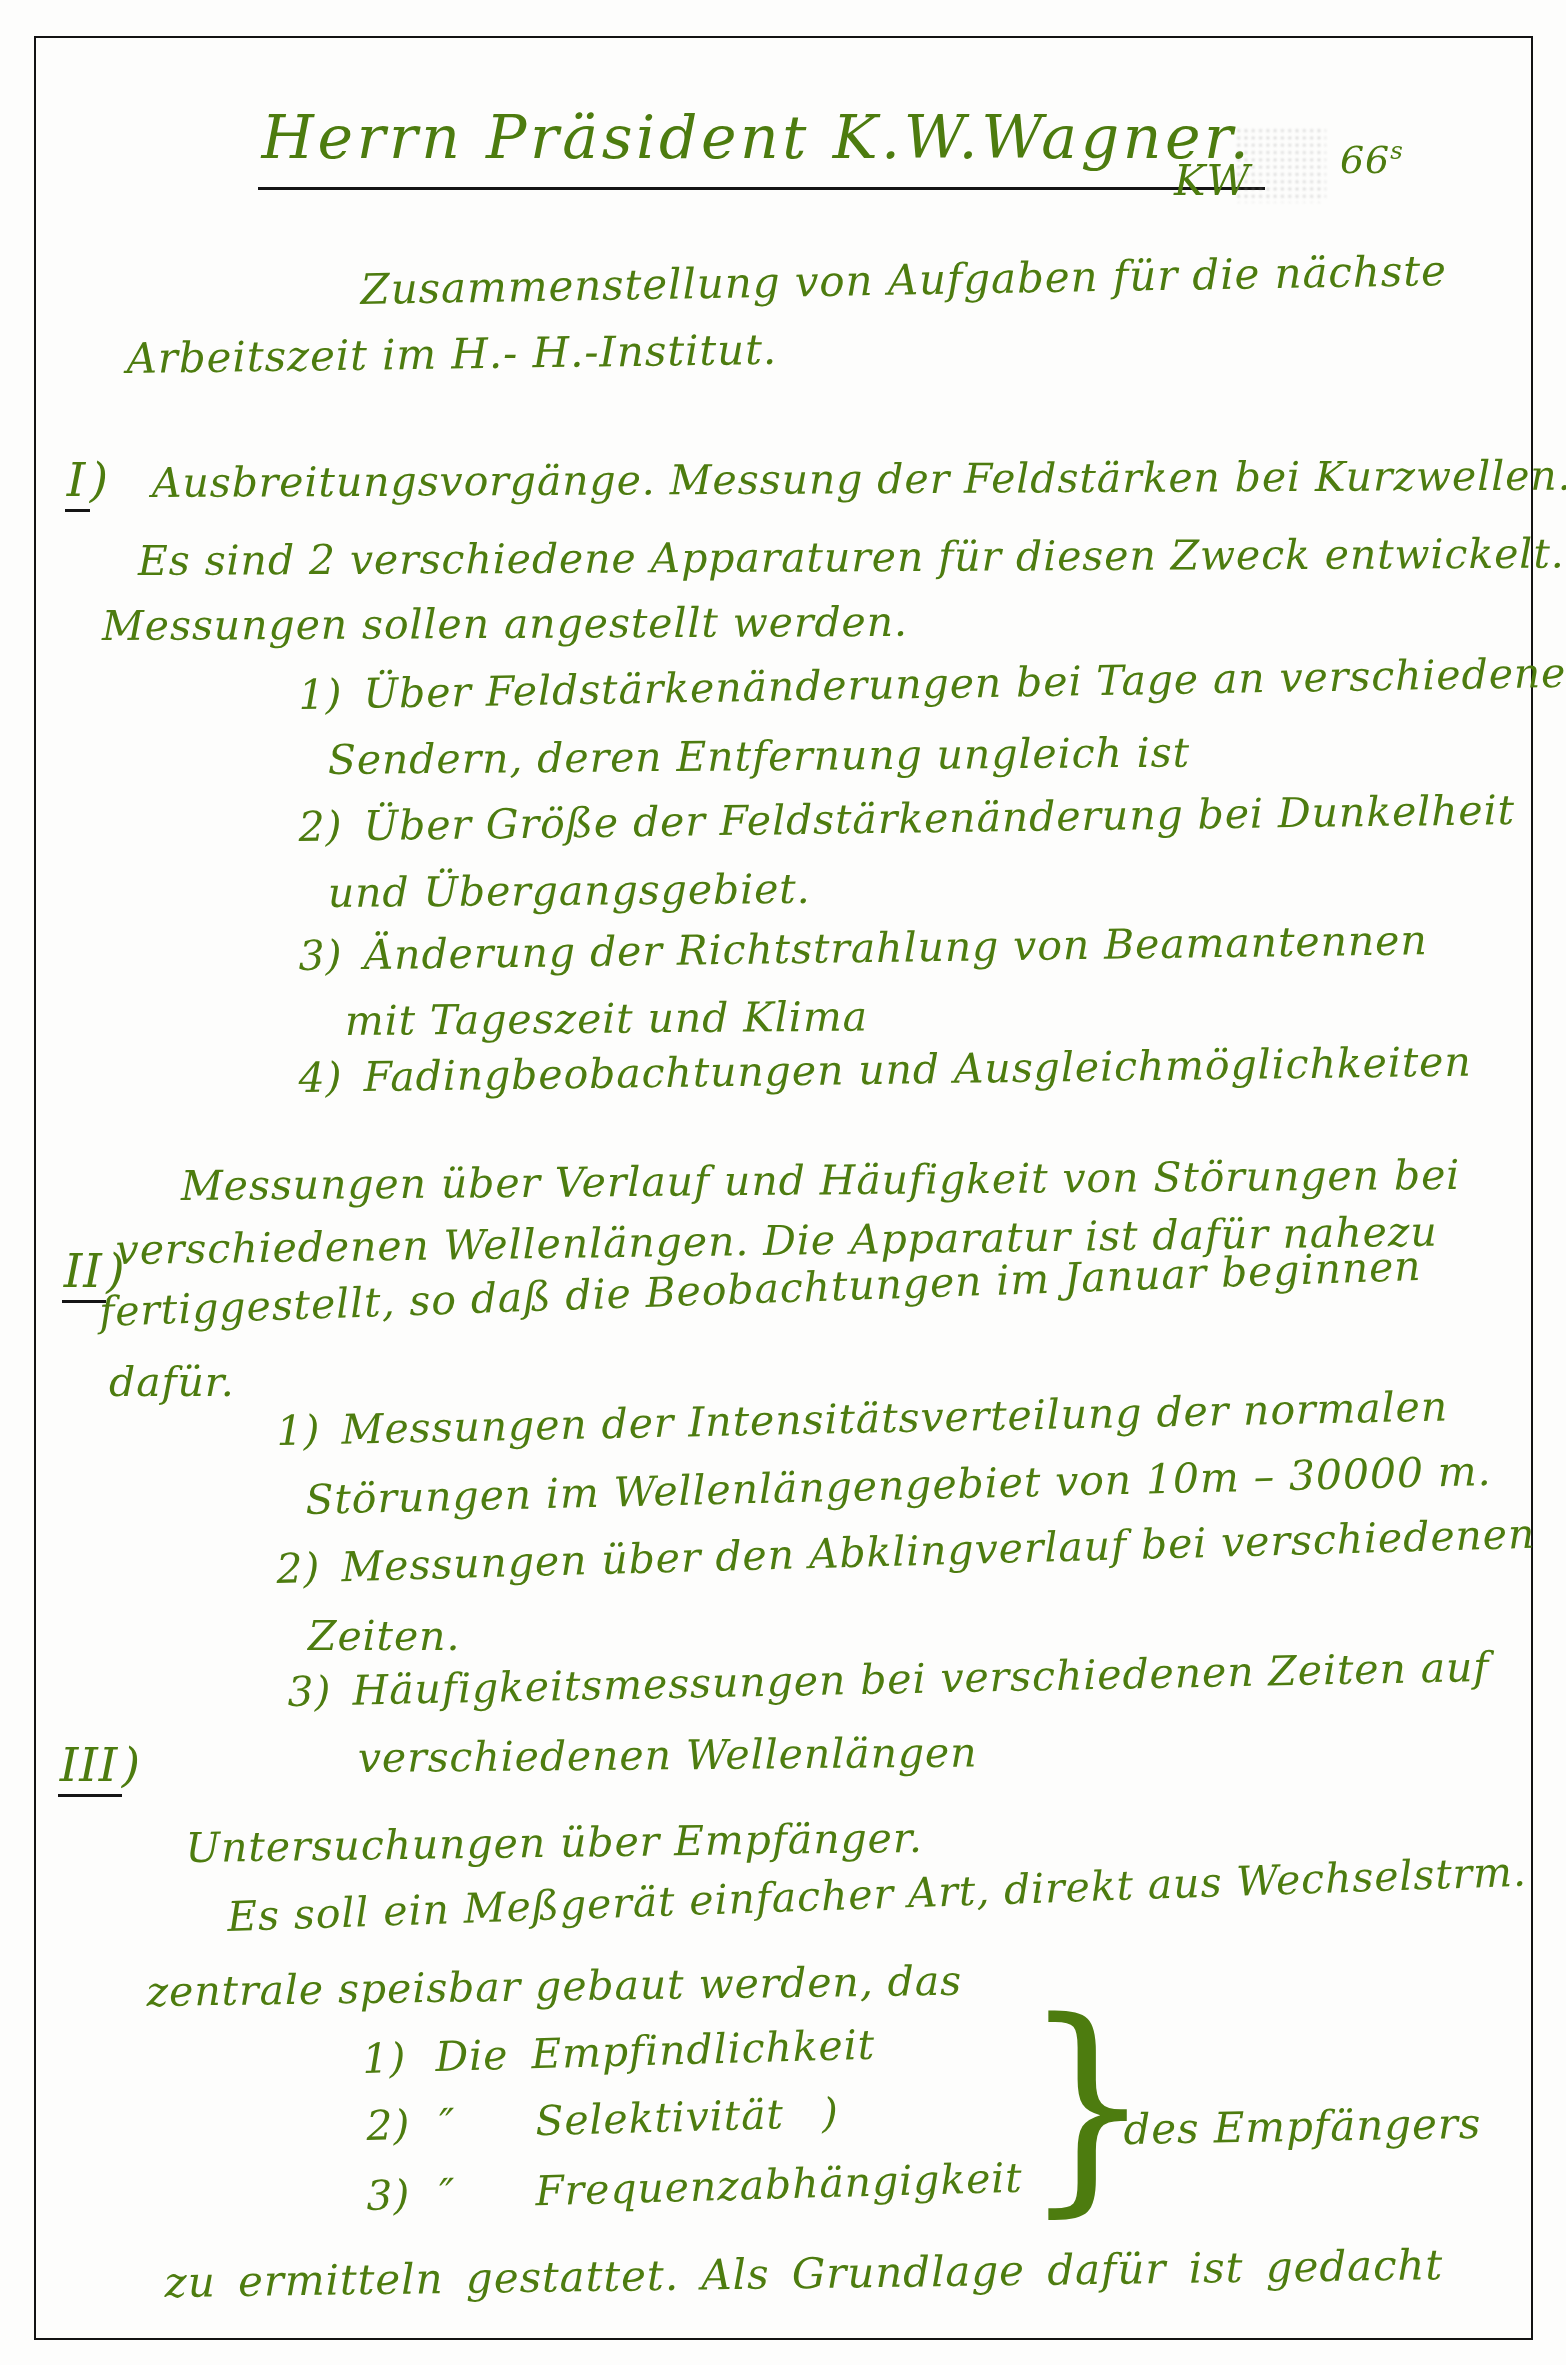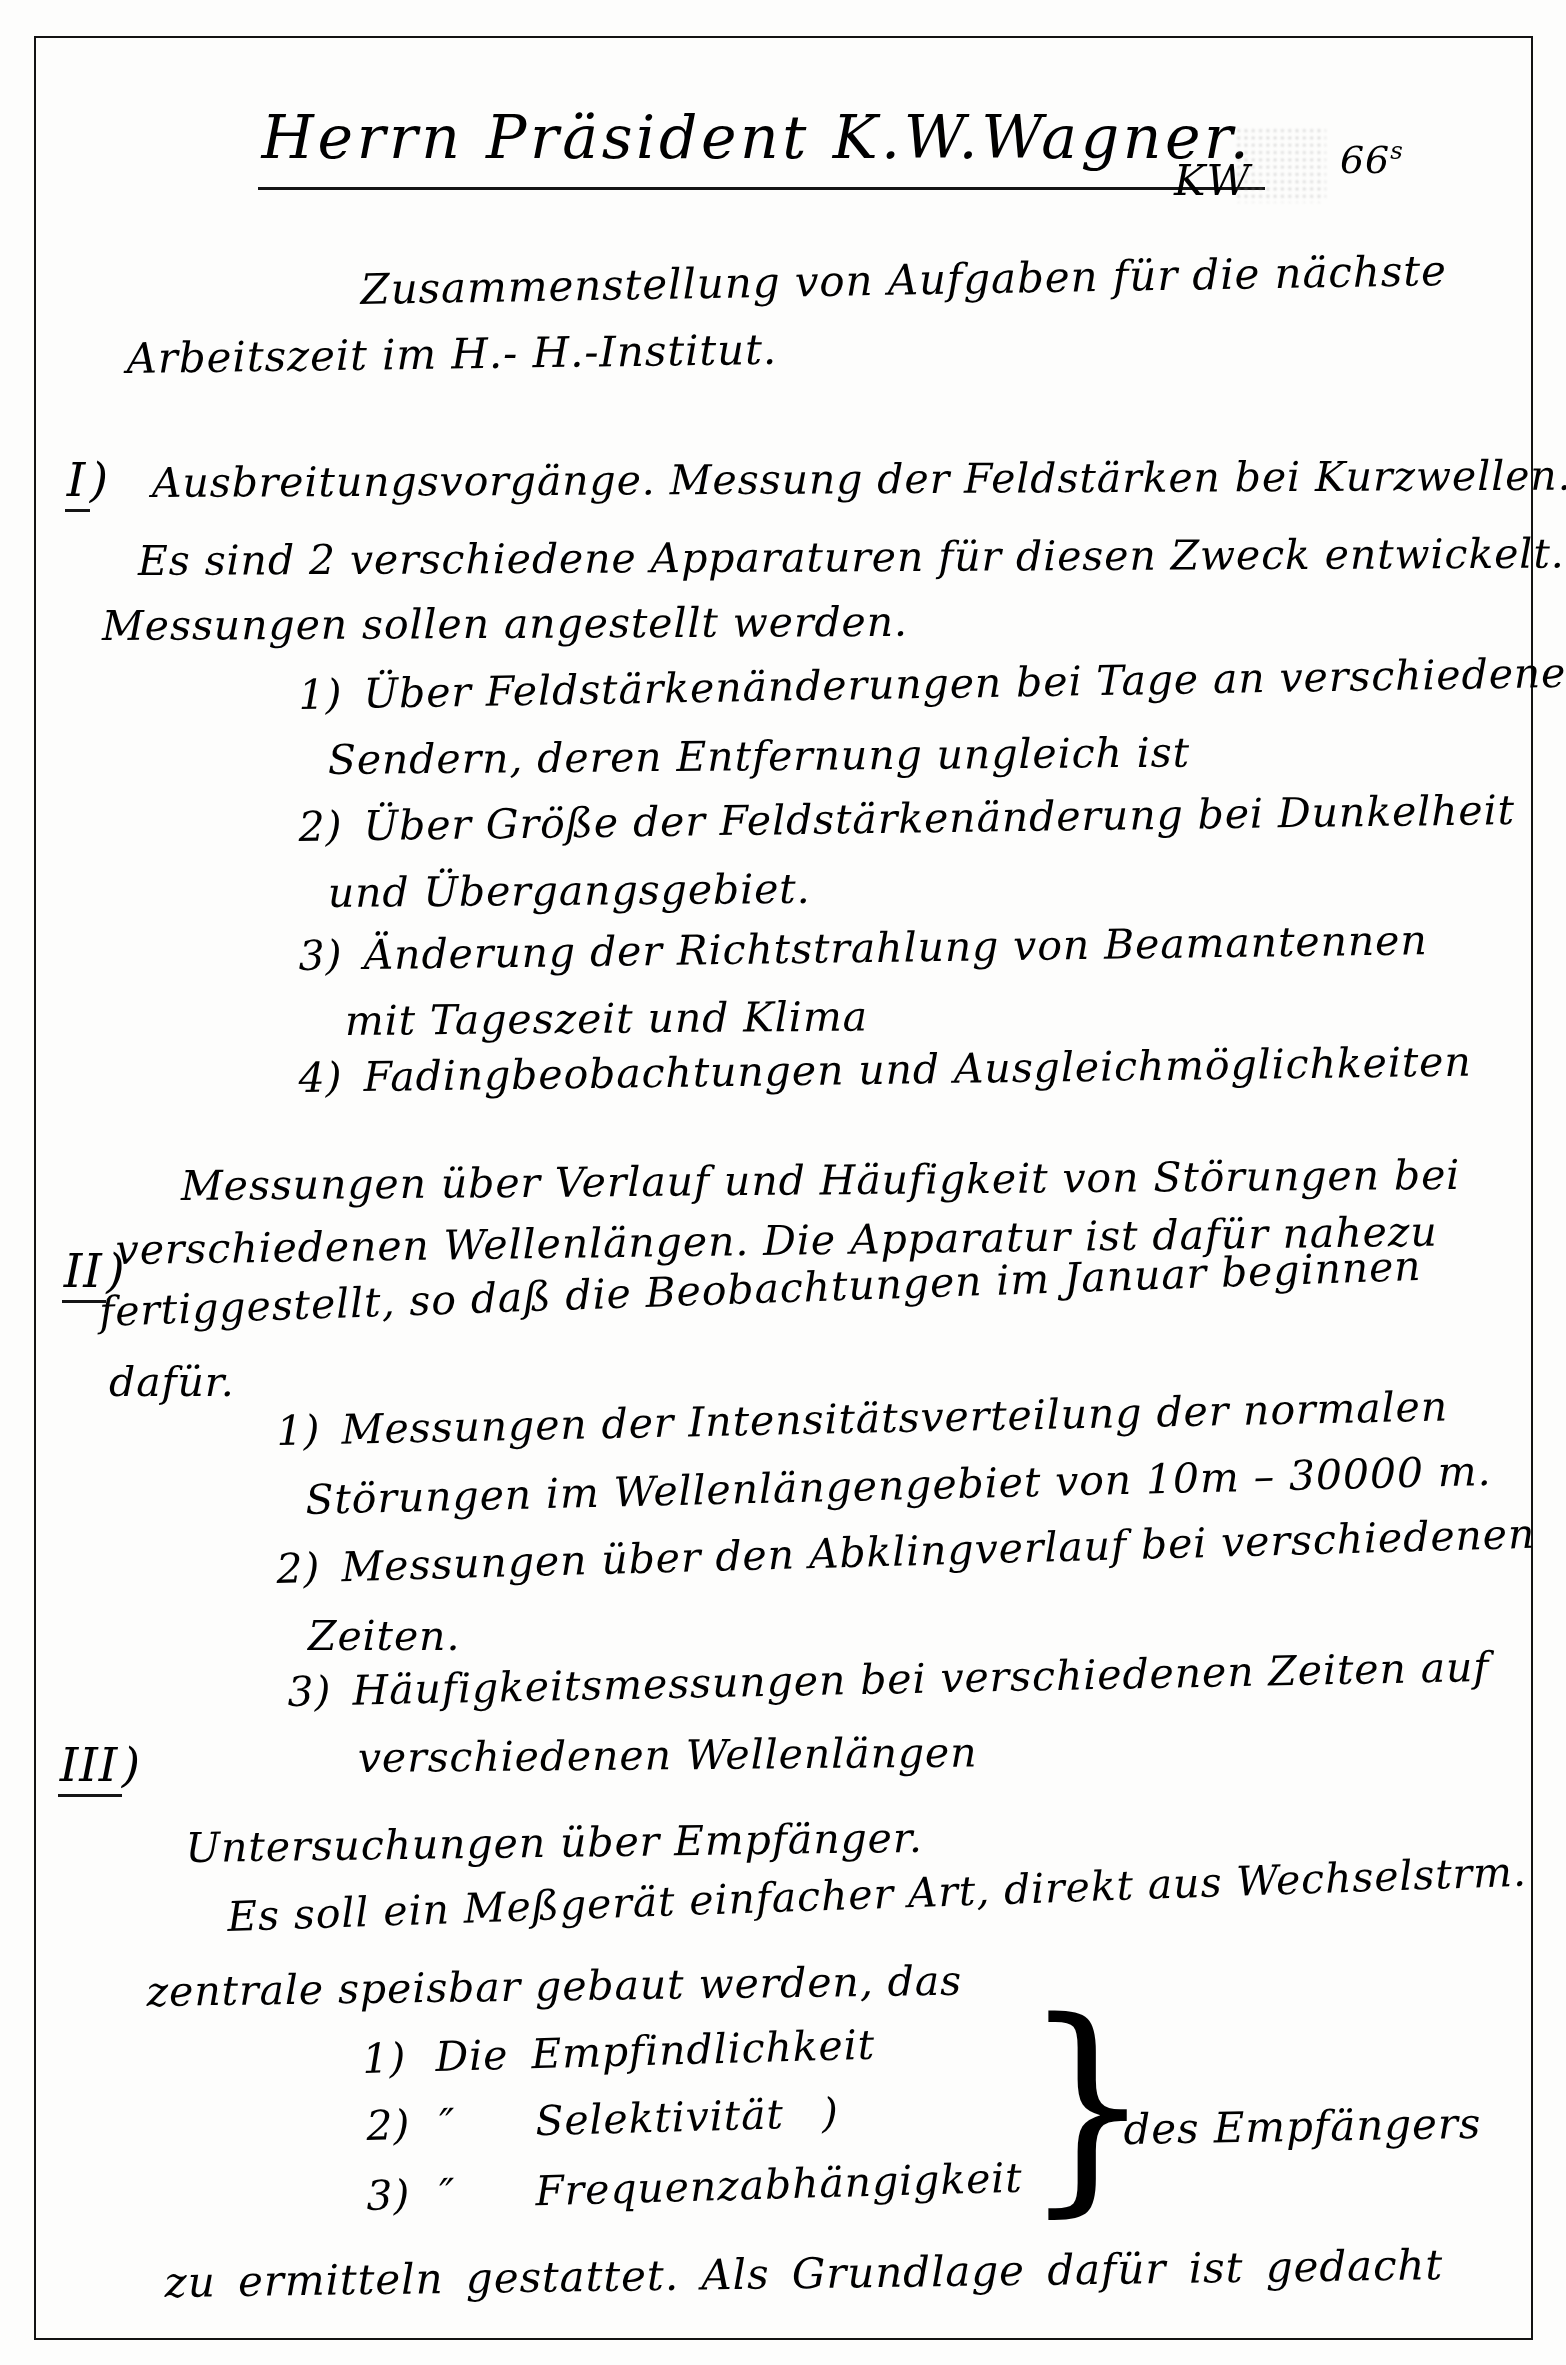--- a/index.html
+++ b/index.html
@@ -1,18 +1,18 @@
 <!DOCTYPE html>
 <html style="font-size:14.5px"><head>
 <meta charset="utf-8">
 <style>
   html,body{margin:0;padding:0;background:#ffffff;}
   .canvas{
     position:relative;width:1567px;height:2366px;background:#fdfdfc;overflow:hidden;
-    font-family:"DejaVu Serif", serif;font-style:italic;color:#000000;
+    font-family:"DejaVu Serif", serif;font-style:italic;color:#4d7c0f;
   }
   .frame{
     position:absolute;left:34px;top:36px;width:1495px;height:2300px;
     border:2.7px solid #131313;
   }
   .line{position:absolute;white-space:nowrap;transform-origin:left bottom;letter-spacing:0.9px;}
   .fs45{font-size:41px;}
   .fs46{font-size:42px;}
   .title{
     left:258px;top:102px;font-size:60px;letter-spacing:3.6px;

